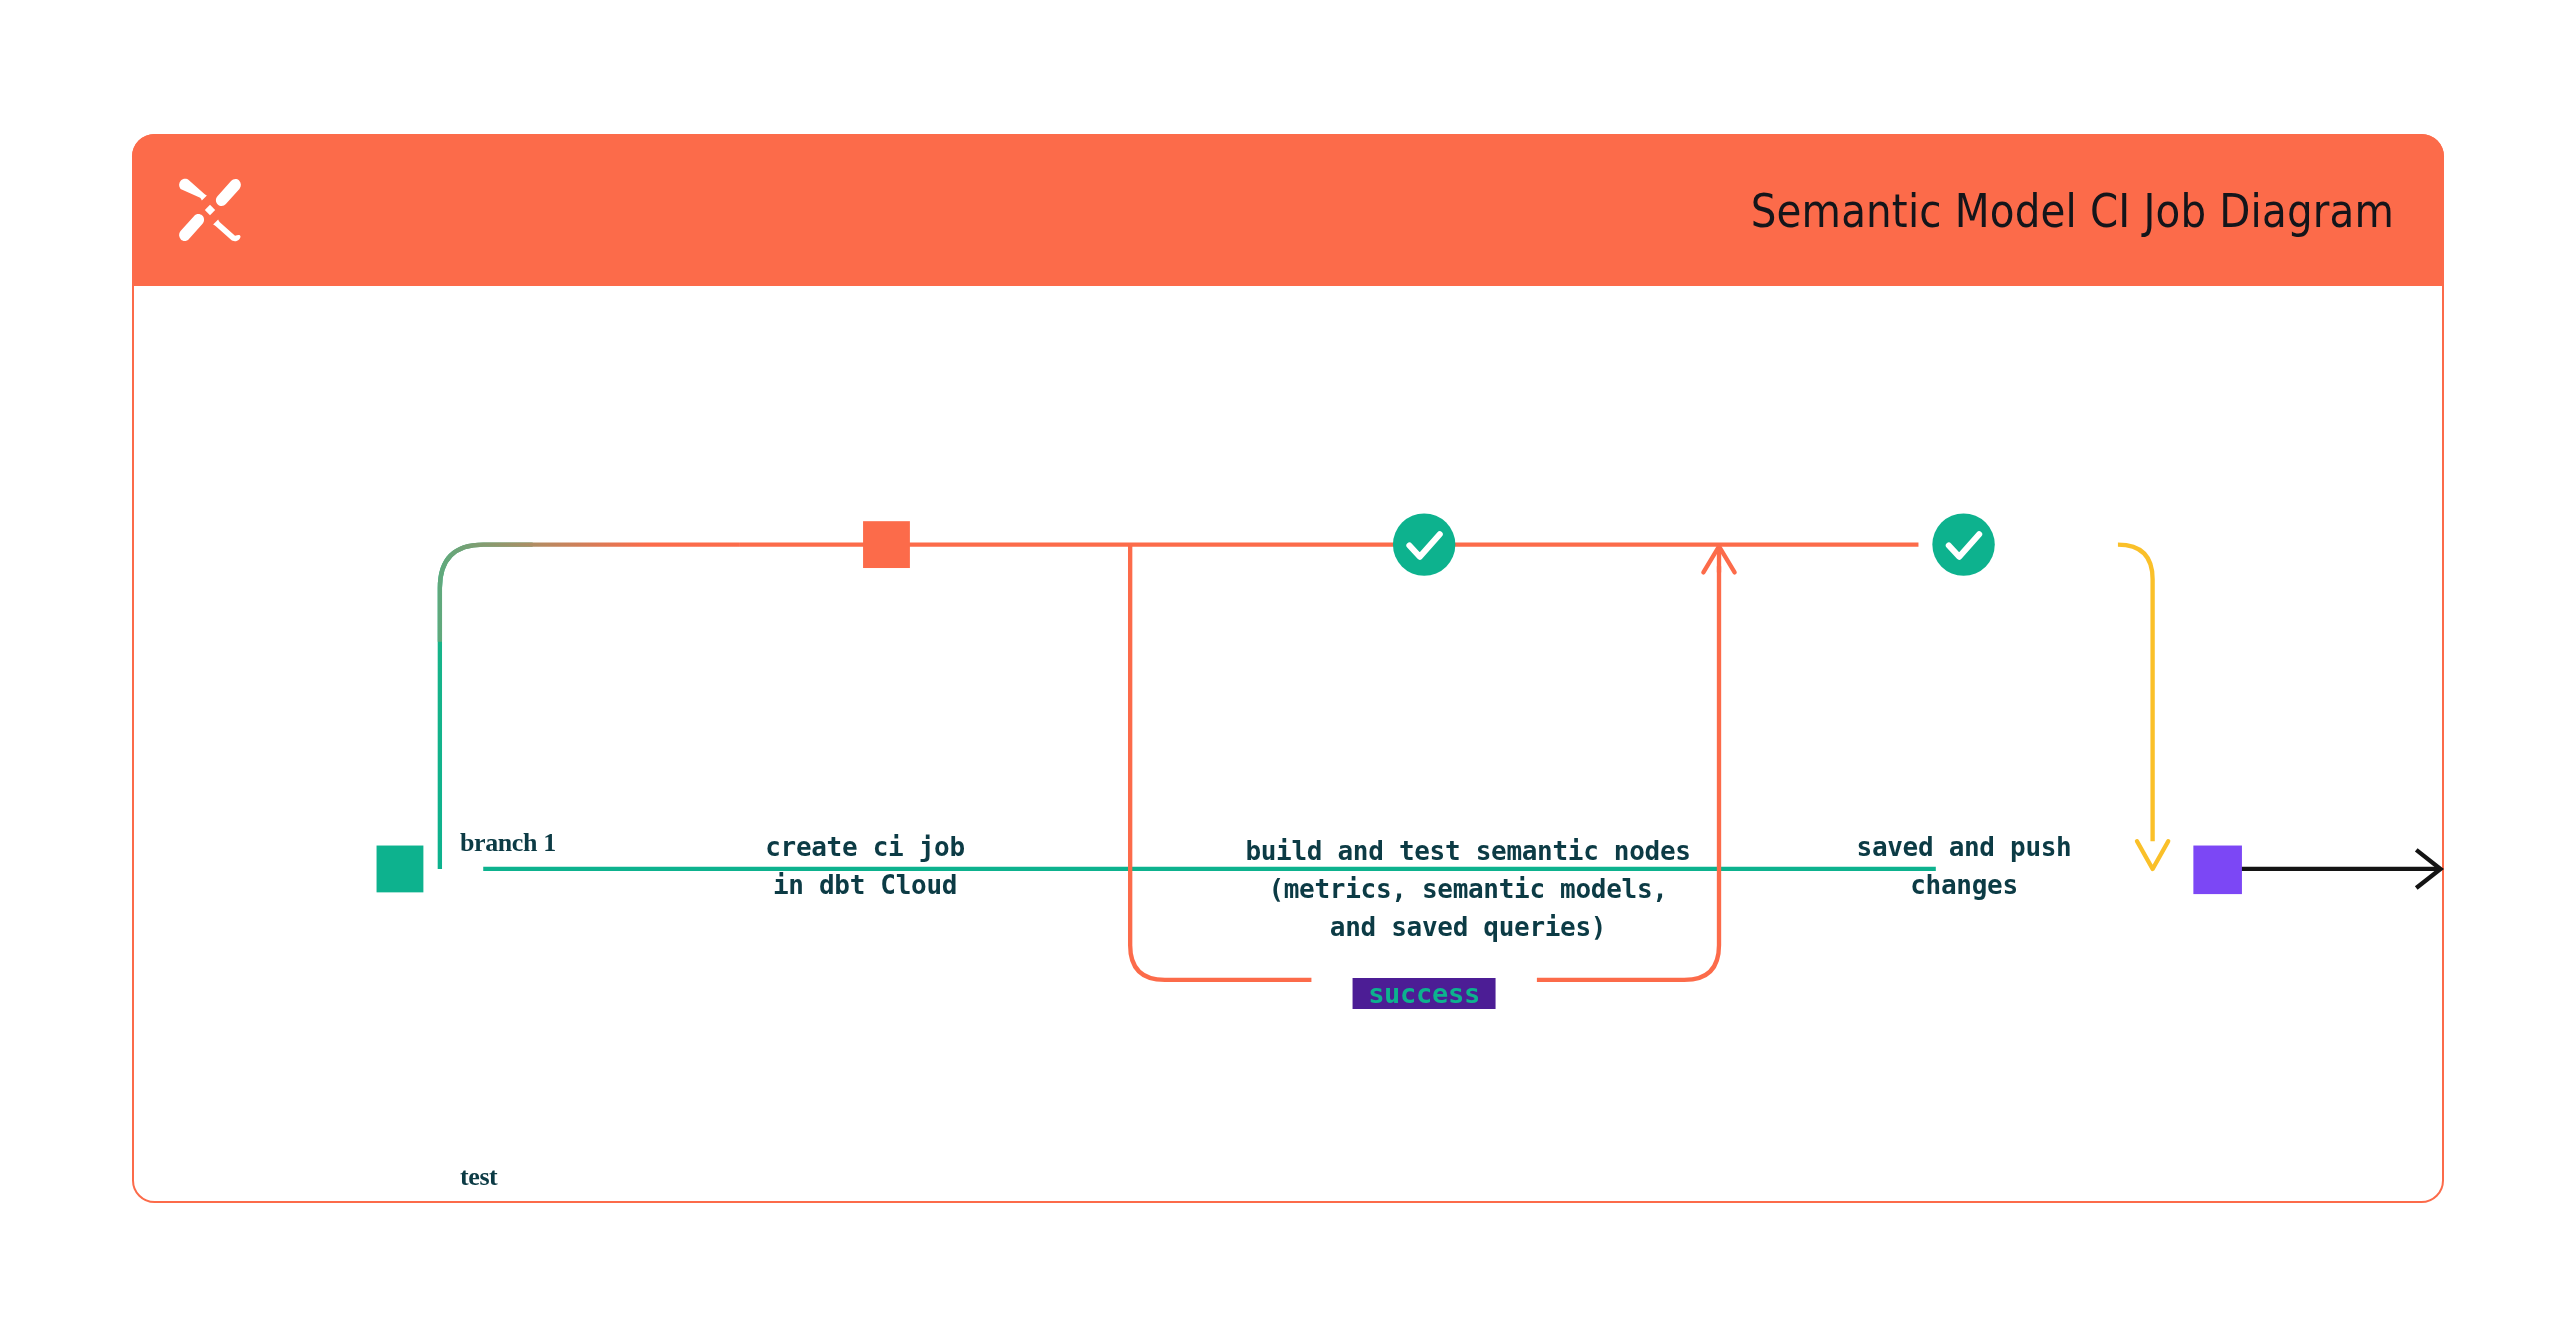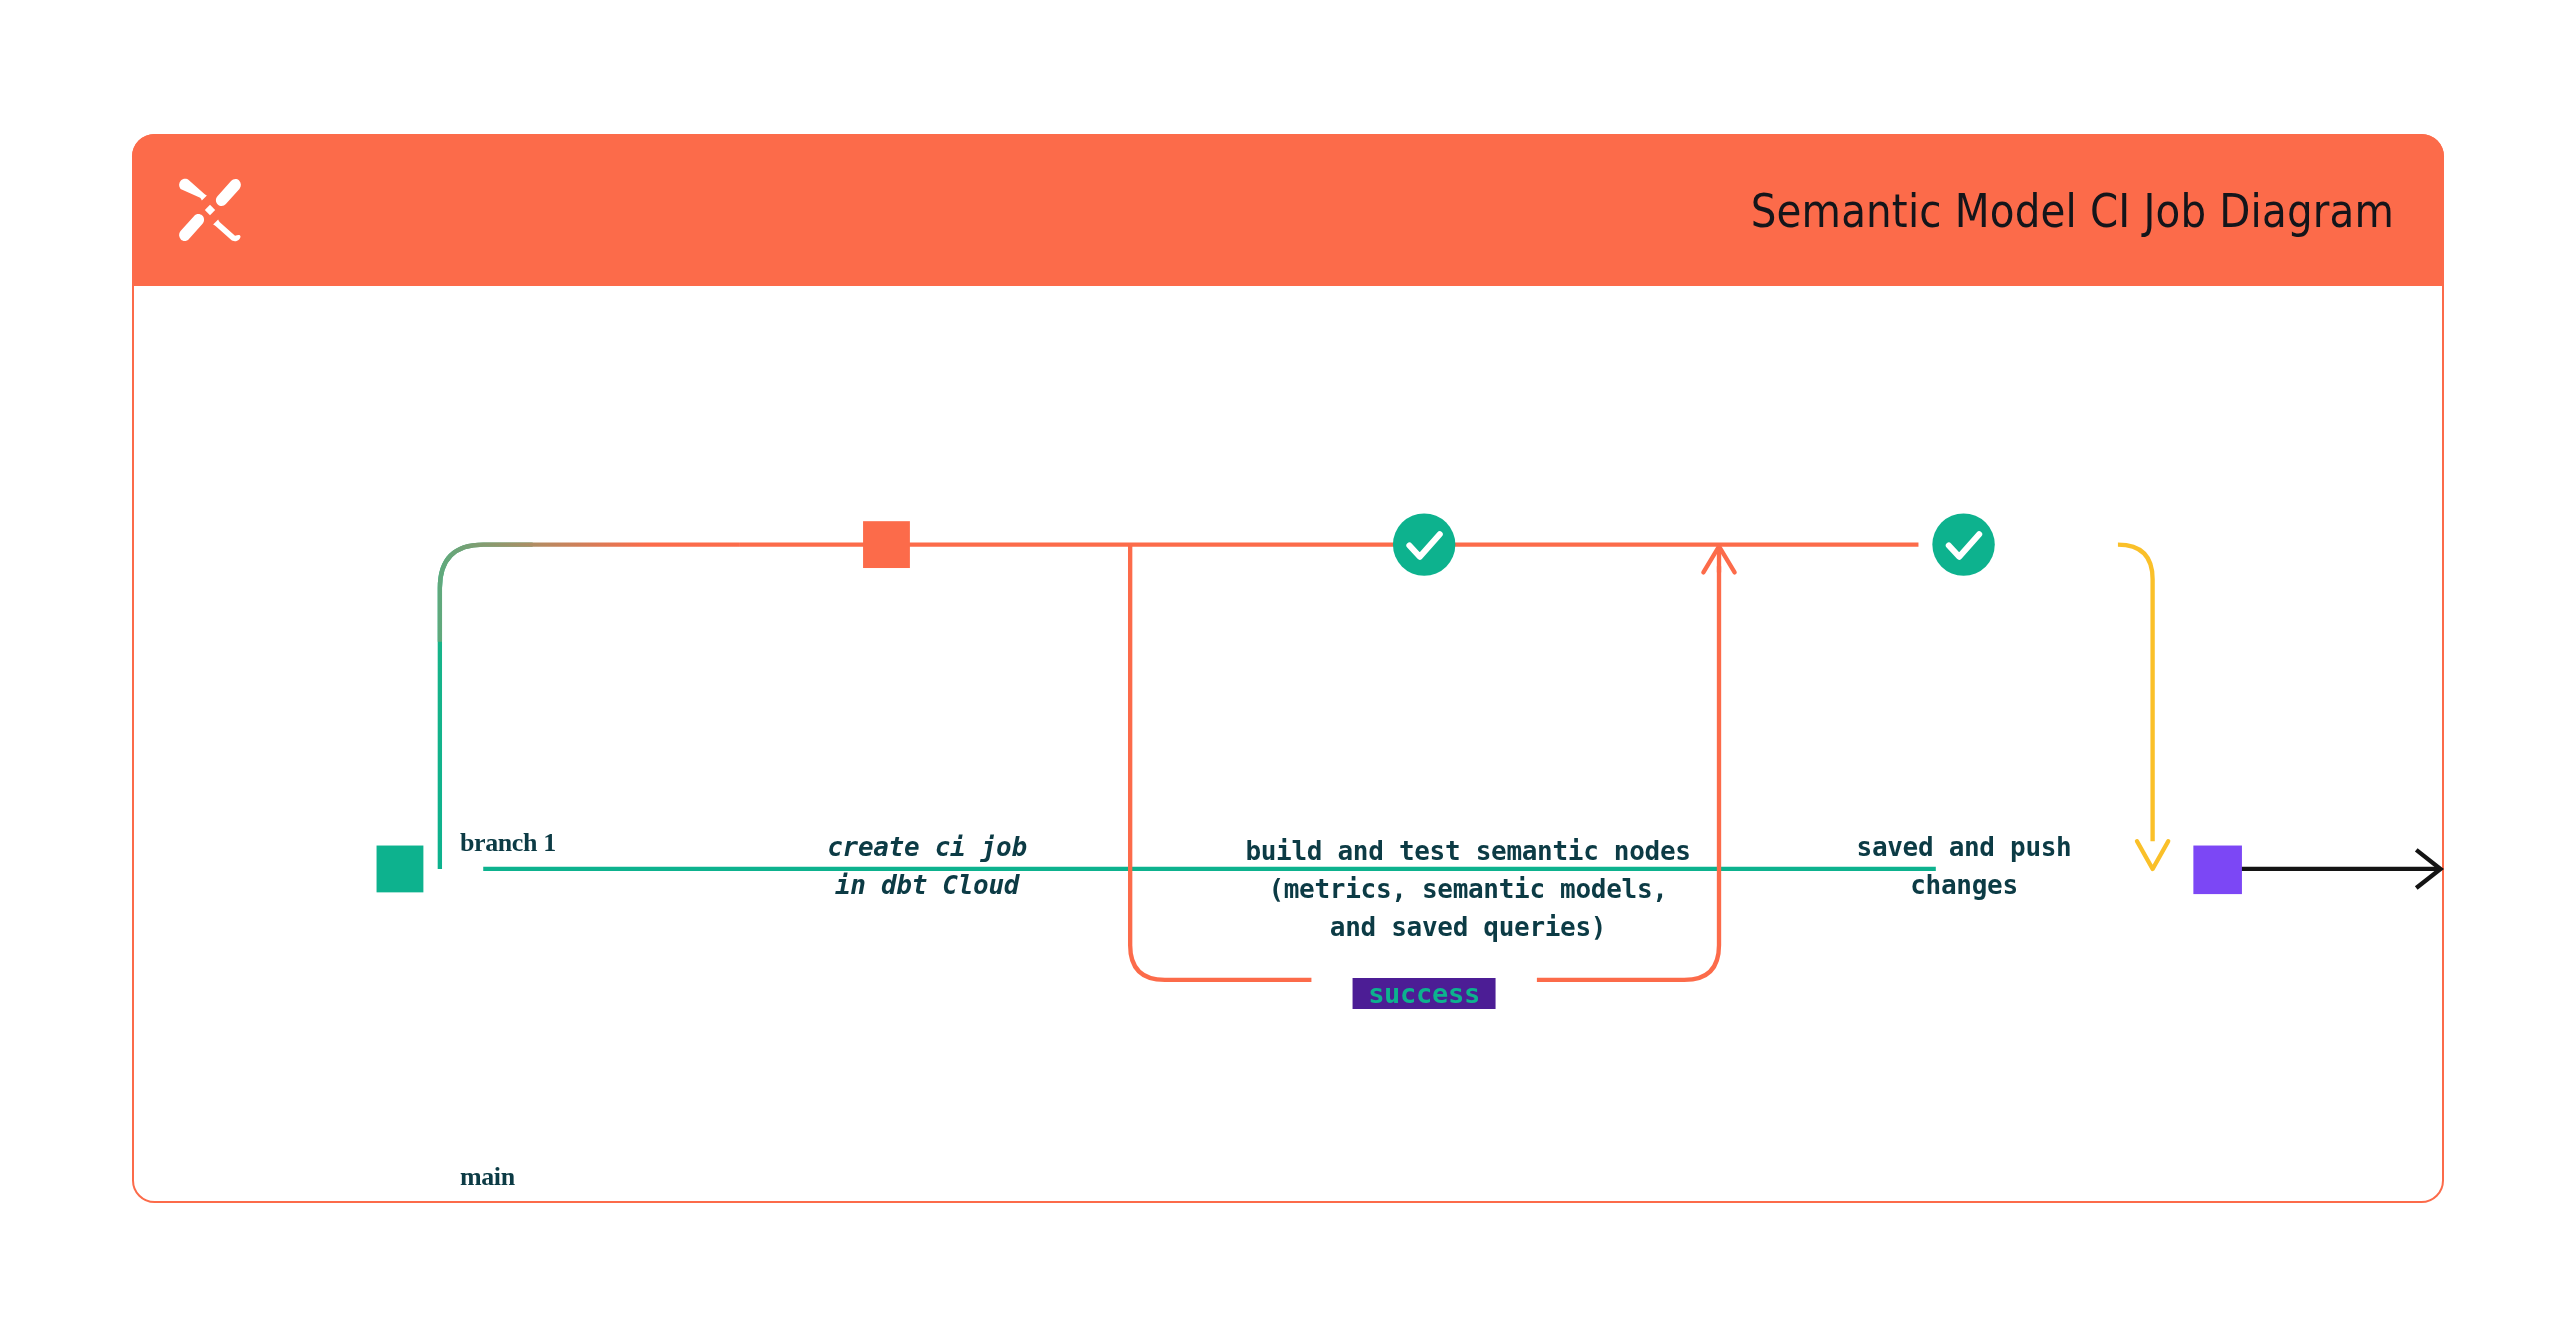--- a/index.html
+++ b/index.html
@@ -101,21 +101,21 @@
     position: absolute;
     font-family: "DejaVu Sans Mono", monospace;
     font-weight: bold;
     font-size: 26px;
     line-height: 38px;
     color: #0C3B45;
     text-align: center;
     white-space: pre;
     letter-spacing: -0.3px;
   }
-  .cap-create   { left: 795px;  top: 542px; transform: translateX(-50%); font-style: italic; }
+  .cap-create   { left: 733px;  top: 542px; transform: translateX(-50%); }
   .cap-build    { left: 1336px; top: 546px; transform: translateX(-50%); }
   .cap-commit   { left: 1832px; top: 542px; transform: translateX(-50%); }
 
   .success-label {
     position: absolute;
     left: 1292px;
     top: 692px;
     transform: translateX(-50%);
     font-family: "DejaVu Sans Mono", monospace;
     font-weight: bold;
@@ -219,21 +219,21 @@
 
       <g>
         <circle cx="2112" cy="298" r="36" fill="#0DB28E"></circle>
         <path d="M 2095 299 L 2107 312 L 2130 286" stroke="#ffffff" stroke-width="7" fill="none" stroke-linecap="round" stroke-linejoin="round"></path>
       </g>
 
       <rect x="2377" y="645" width="56" height="56" fill="#7C47F5"></rect>
     </svg>
 
     <div class="lane-label lane-branch1">branch 1</div>
-    <div class="lane-label lane-main">main</div>
+    <div class="lane-label lane-main">test</div>
 
     <div class="node-caption cap-create">create ci job
 in dbt Cloud</div>
     <div class="node-caption cap-build">build and test semantic nodes
 (metrics, semantic models,
 and saved queries)</div>
     <div class="node-caption cap-commit">saved and push
 changes</div>
 
     <div class="success-label">success</div>

